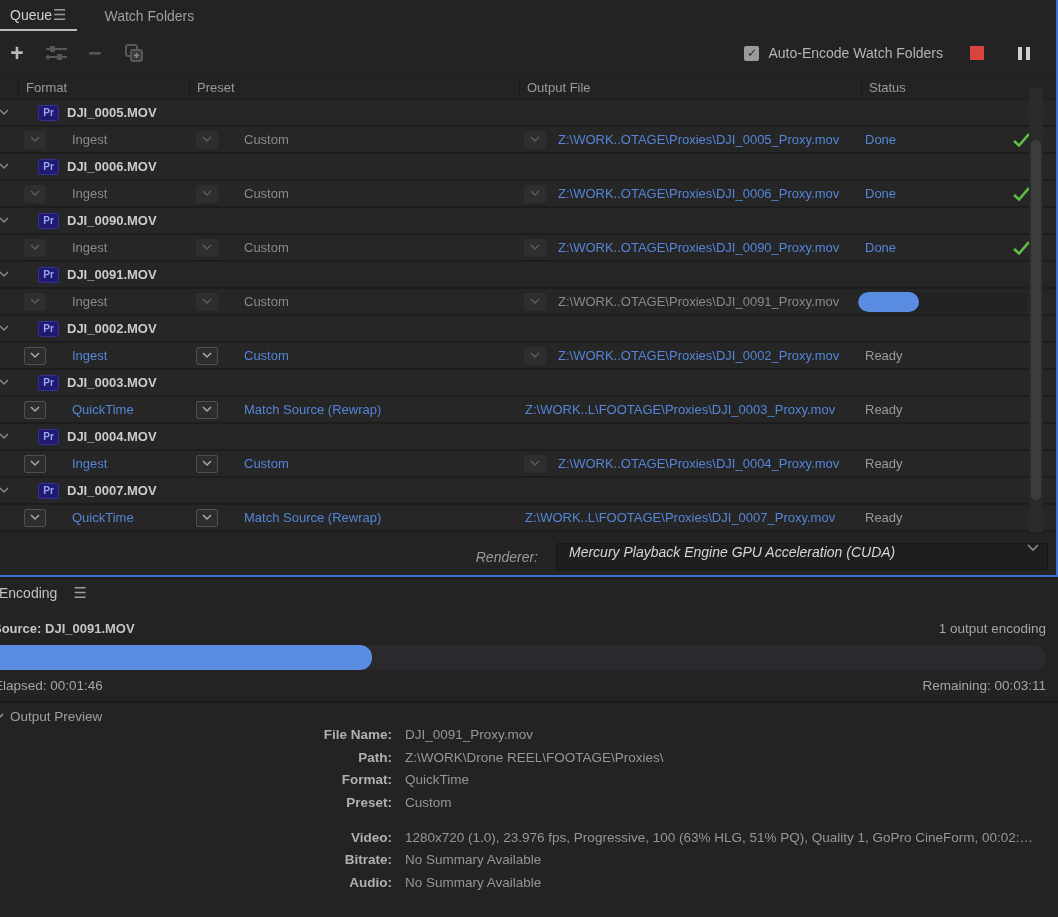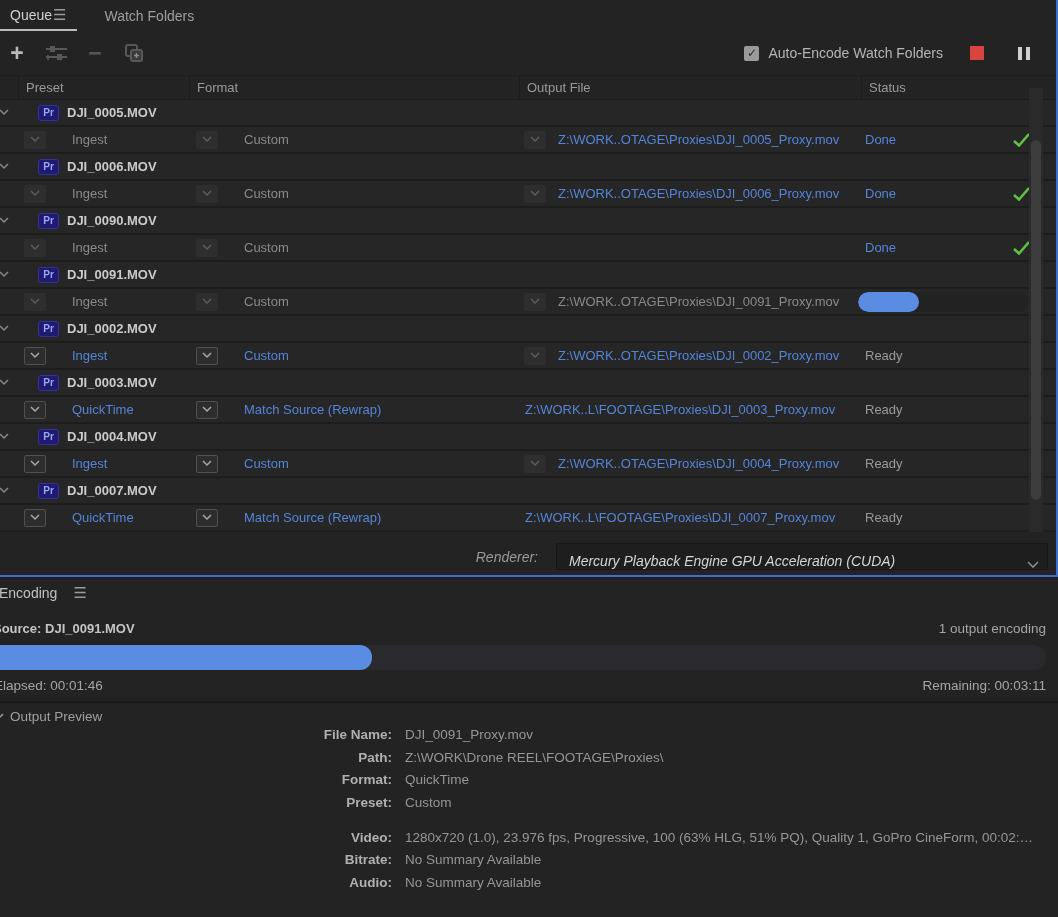--- a/index.html
+++ b/index.html
@@ -70,21 +70,21 @@
   .encoding-row .out-link { color:#8a8a8a; }
   .status-done { color:#5585d8; }
   .pill { grid-column:5 / 7; width:170px; height:20px; margin-left:-3px;
     background:#222222; border-radius:10px; overflow:hidden; }
   .pill-fill { width:36%; height:100%; background:#5a8de2; border-radius:10px; }
 
   .renderer-bar { position:absolute; left:0; right:0; bottom:0; height:37px;
     display:flex; align-items:center; background:#232323; padding-right:8px;font-style:italic; }
   .renderer-label { margin-left:auto; margin-right:18px; font-size:14px; color:#9a9a9a; }
   .renderer-select { width:492px; height:27px; background:#1e1e1e; border:1px solid #161616;
-    border-radius:2px; display:flex; align-items:flex-end; padding:0 8px 0 12px;
+    border-radius:2px; display:flex; align-items:flex-start; padding:0 8px 0 12px;
     color:#d6d6d6; font-size:14px; }
   .renderer-select .sel-chev { margin-left:auto; }
 
   .vscroll-track { position:absolute; top:88px; right:13px; width:14px; height:444px;
     background:#2a2a2a; }
   .vscroll-thumb { position:absolute; top:52px; left:2px; width:10px; height:360px;
     background:#3c3c3c; border-radius:5px; }
 
   
   .encoding-panel { position:absolute; top:579px; left:0; width:1058px; height:124px;
@@ -177,22 +177,22 @@
         <span class="stop-btn"></span>
         <span class="pause-btn">
             <i></i>
             <i></i>
           </span>
       </span>
     </div>
 
     <div class="table-header">
       <div></div>
+      <div class="hcell">Format</div>
       <div class="hcell">Preset</div>
-      <div class="hcell">Format</div>
       <div class="hcell">Output File</div>
       <div class="hcell">Status</div>
       <div></div>
         <div></div>
     </div>
 
     <div class="rows" id="rows">
         <div class="qrow src-row">
           <span class="collapse-ch">
             <svg width="10" height="7" viewBox="0 0 10 7">
@@ -297,20 +297,28 @@
             </span>
             <span class="fp-label">Ingest</span>
           </div>
           <div class="cell-preset">
             <span class="chev-box">
               <svg width="10" height="7" viewBox="0 0 10 7">
                 <polyline points="1,1 5,5 9,1" fill="none" stroke-width="1.5"></polyline>
               </svg>
             </span>
             <span class="fp-label">Custom</span>
+          </div>
+          <div class="cell-output">
+            <span class="chev-box">
+              <svg width="10" height="7" viewBox="0 0 10 7">
+                <polyline points="1,1 5,5 9,1" fill="none" stroke-width="1.5"></polyline>
+              </svg>
+            </span>
+            <span class="out-link">Z:\WORK..OTAGE\Proxies\DJI_0090_Proxy.mov</span>
           </div>
           <div class="cell-status status-done">Done</div>
           <div class="cell-check">
             <span>
               <svg width="17" height="14" viewBox="0 0 17 14">
                 <polyline points="1,8 6,12.5 16,1" fill="none" stroke="#5fc144" stroke-width="2.6"></polyline>
               </svg>
             </span>
           </div>
         </div>

